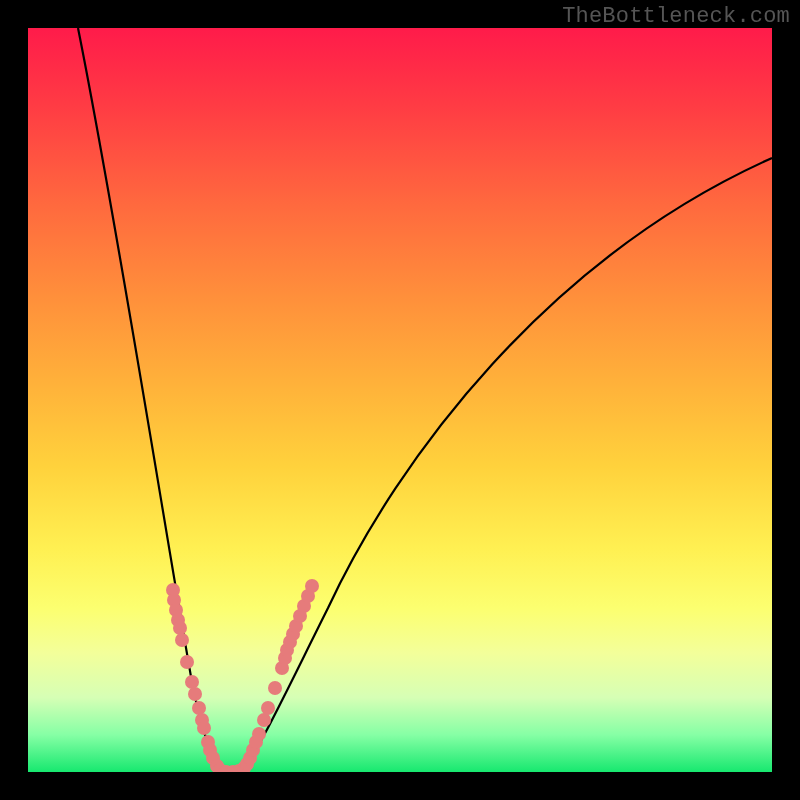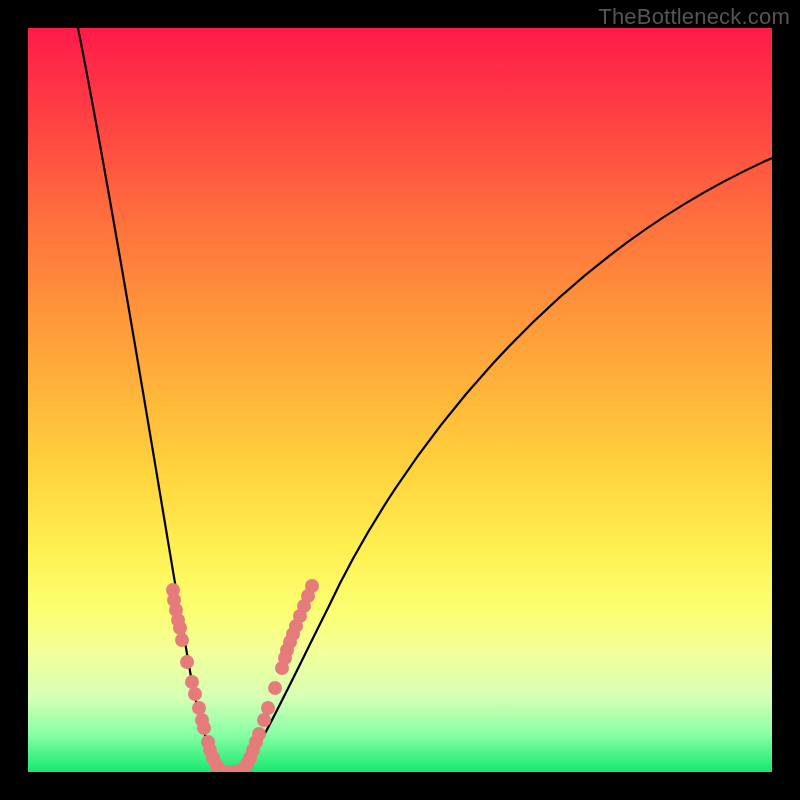--- a/index.html
+++ b/index.html
@@ -33,20 +33,21 @@
     );
   }
   .watermark {
     position: absolute;
     top: 4px;
     right: 10px;
     color: #555;
     font-size: 22px;
     letter-spacing: 0.2px;
     user-select: none;
+    font-family: Liberation Mono, monospace;
   }
   svg.curves {
     position: absolute;
     left: 0;
     top: 0;
     width: 744px;
     height: 744px;
   }
   .curve {
     fill: none;

